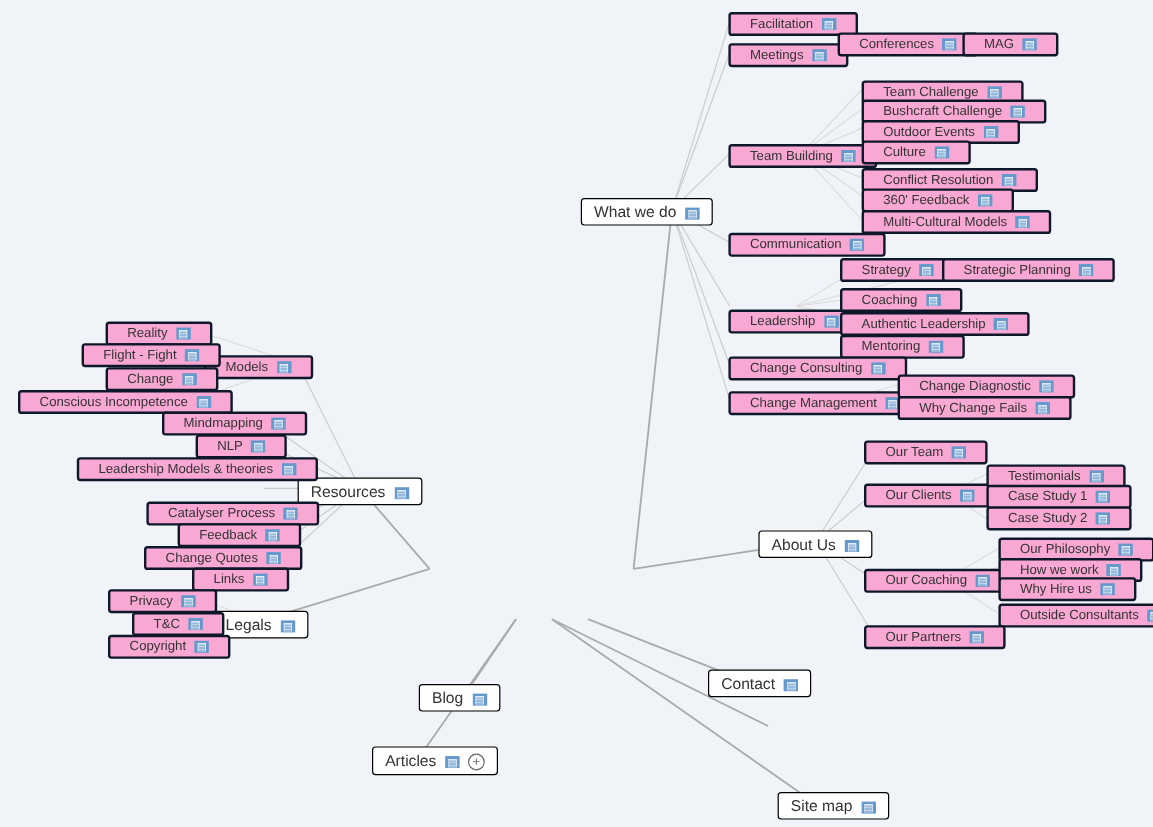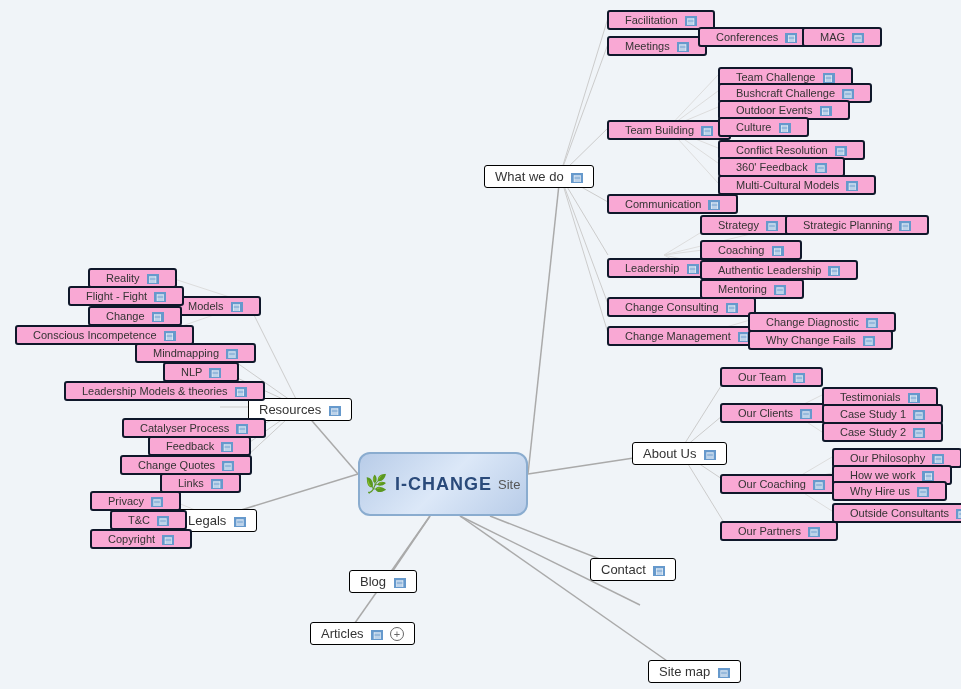--- a/index.html
+++ b/index.html
@@ -198,26 +198,20 @@
     <line x1="248" y1="303" x2="162" y2="294" stroke="#ddd" stroke-width="1"></line>
     <line x1="248" y1="303" x2="162" y2="314" stroke="#ddd" stroke-width="1"></line>
     <line x1="248" y1="303" x2="162" y2="333" stroke="#ddd" stroke-width="1"></line>
 
     <line x1="215" y1="518" x2="168" y2="499" stroke="#ddd" stroke-width="1"></line>
     <line x1="215" y1="518" x2="168" y2="518" stroke="#ddd" stroke-width="1"></line>
     <line x1="215" y1="518" x2="168" y2="537" stroke="#ddd" stroke-width="1"></line>
   </svg>
 
 
-  <div class="center-node" style="top:452px;left:358px;">
-    <span style="font-size:18px;font-weight:bold;color:#2a4a7a;letter-spacing:1px;">
-      🌿 <span>I-CHANGE</span>
-    </span>
-    <span class="center-node-subtitle" style="margin-left:6px;font-size:13px;color:#555;">Site</span>
-  </div>
 
   <div class="node-main" style="top:165px;left:484px;">
     <span>What we do</span>
     <span class="flag-icon">▤</span>
   </div>
 
   <div class="node" style="top:10px;left:607px;">
     <span>Facilitation</span>
     <span class="flag-icon">▤</span>
   </div>

